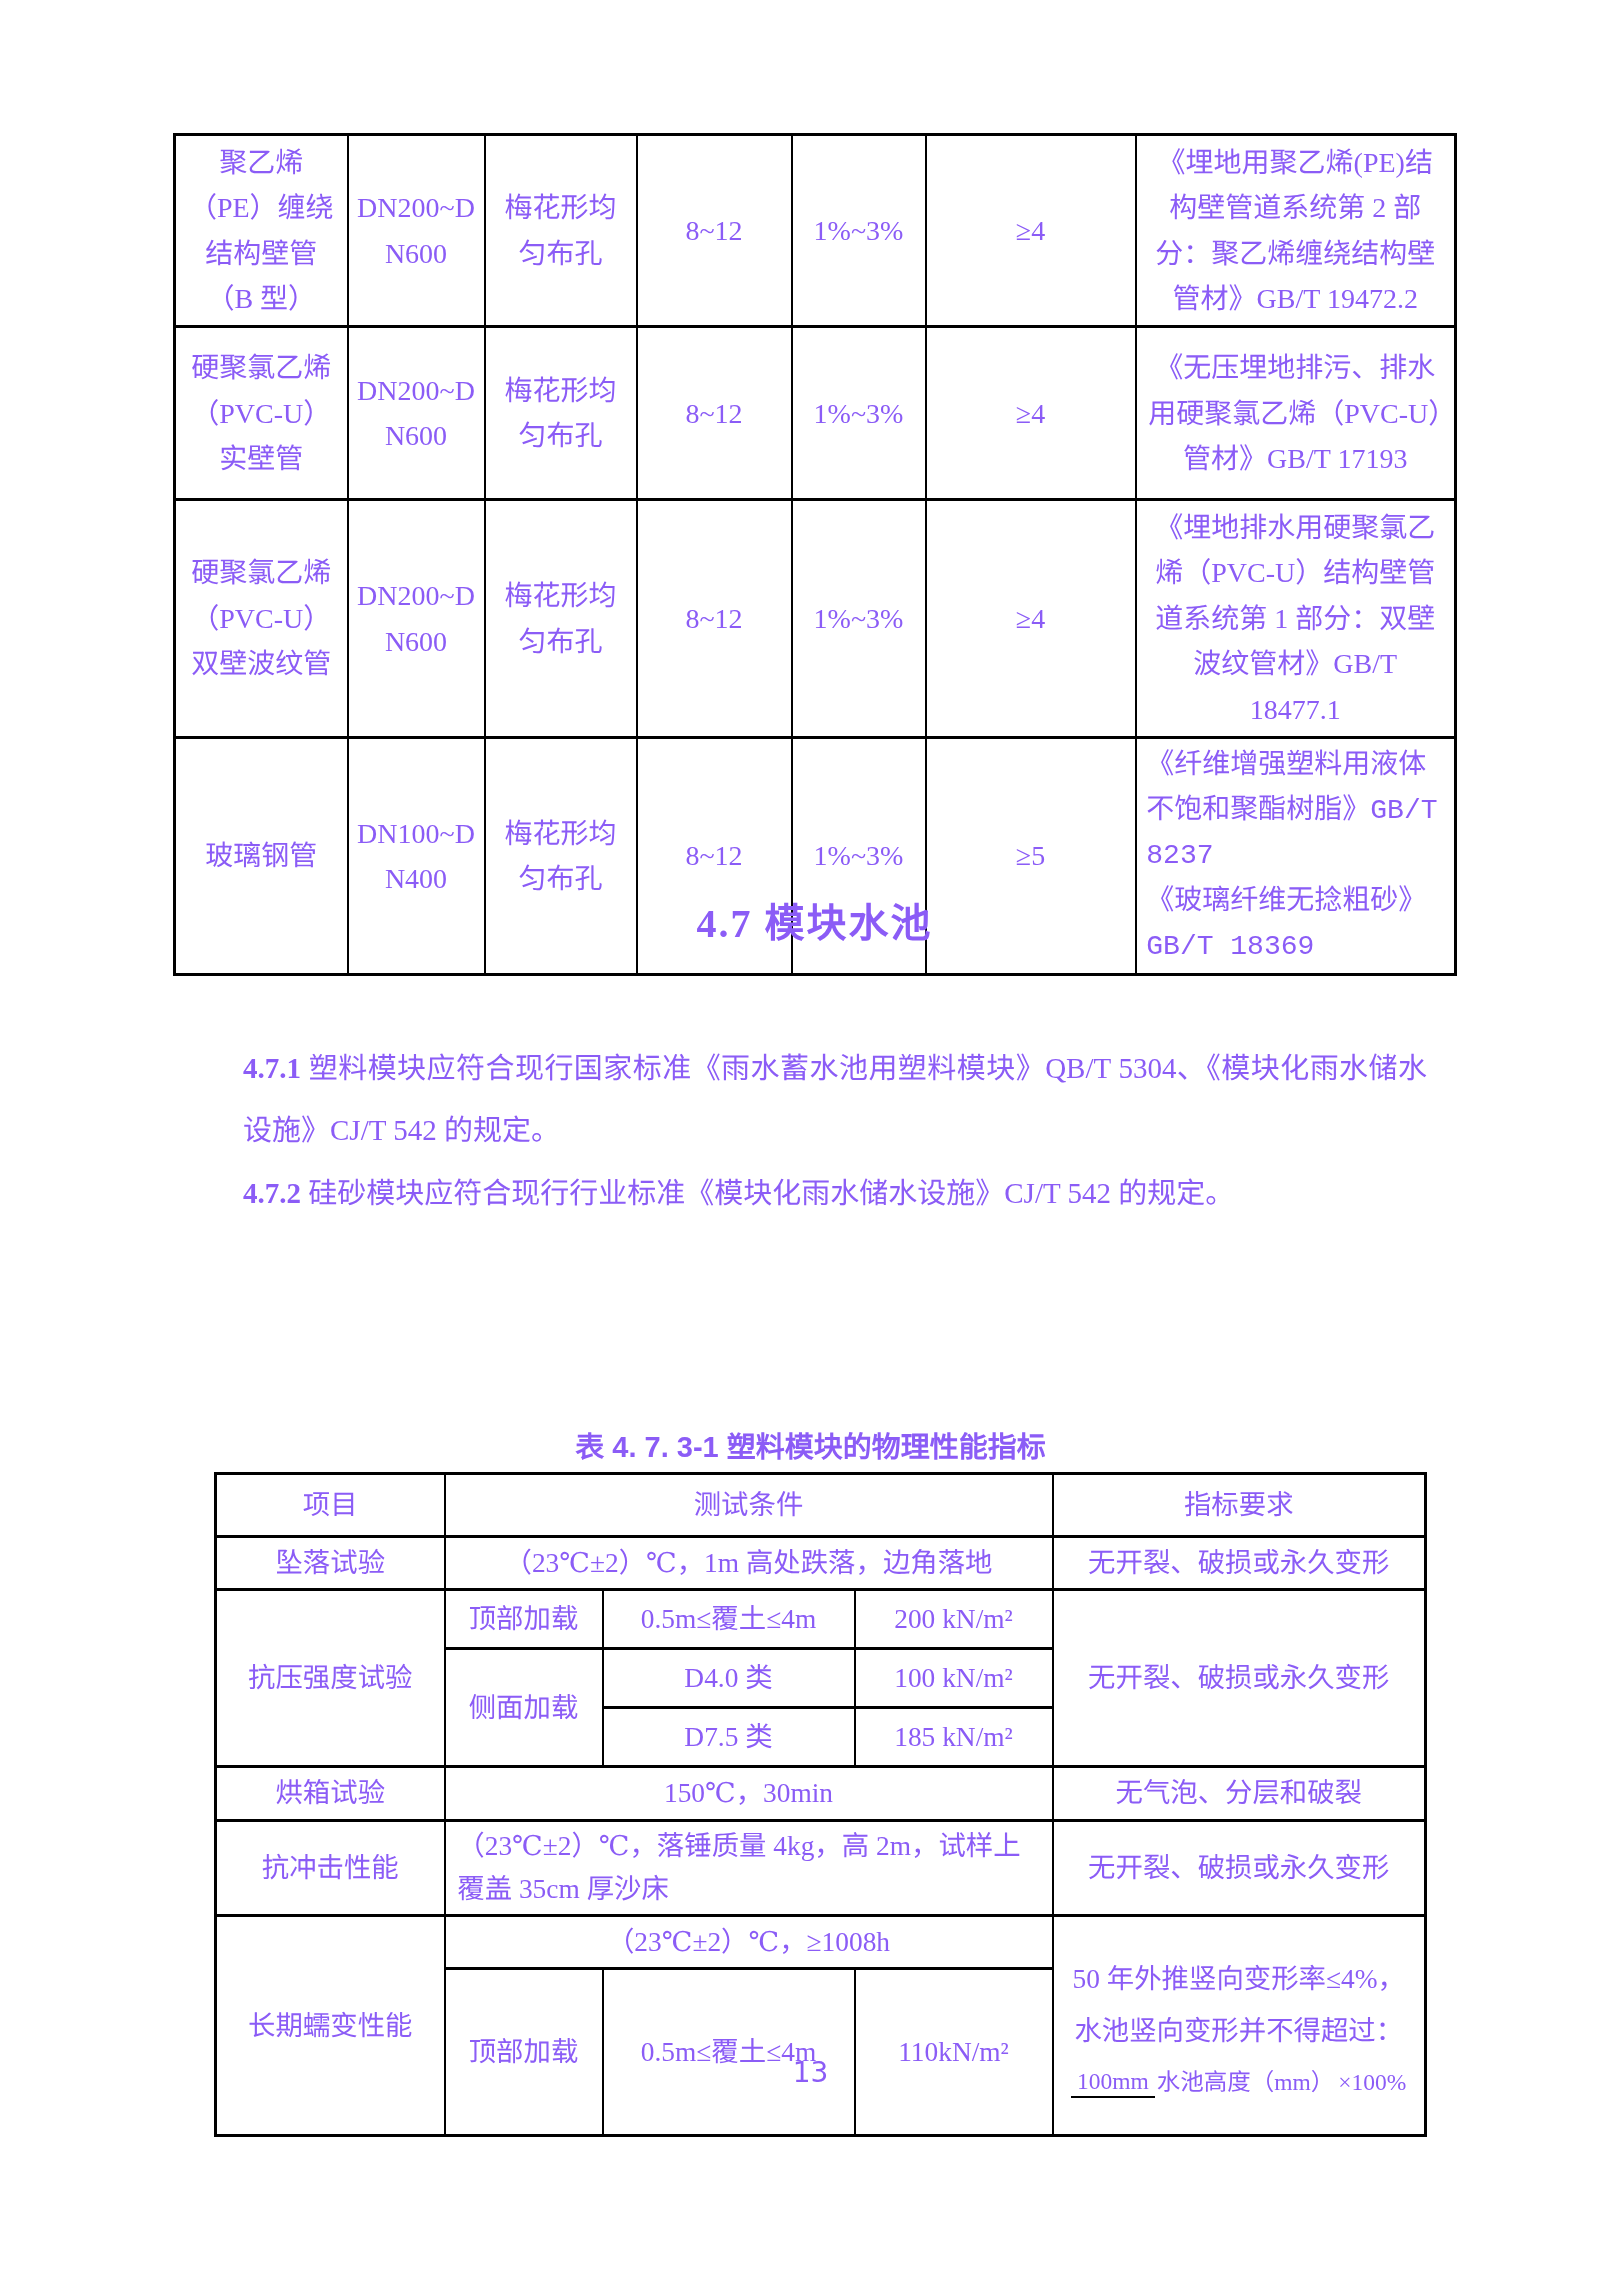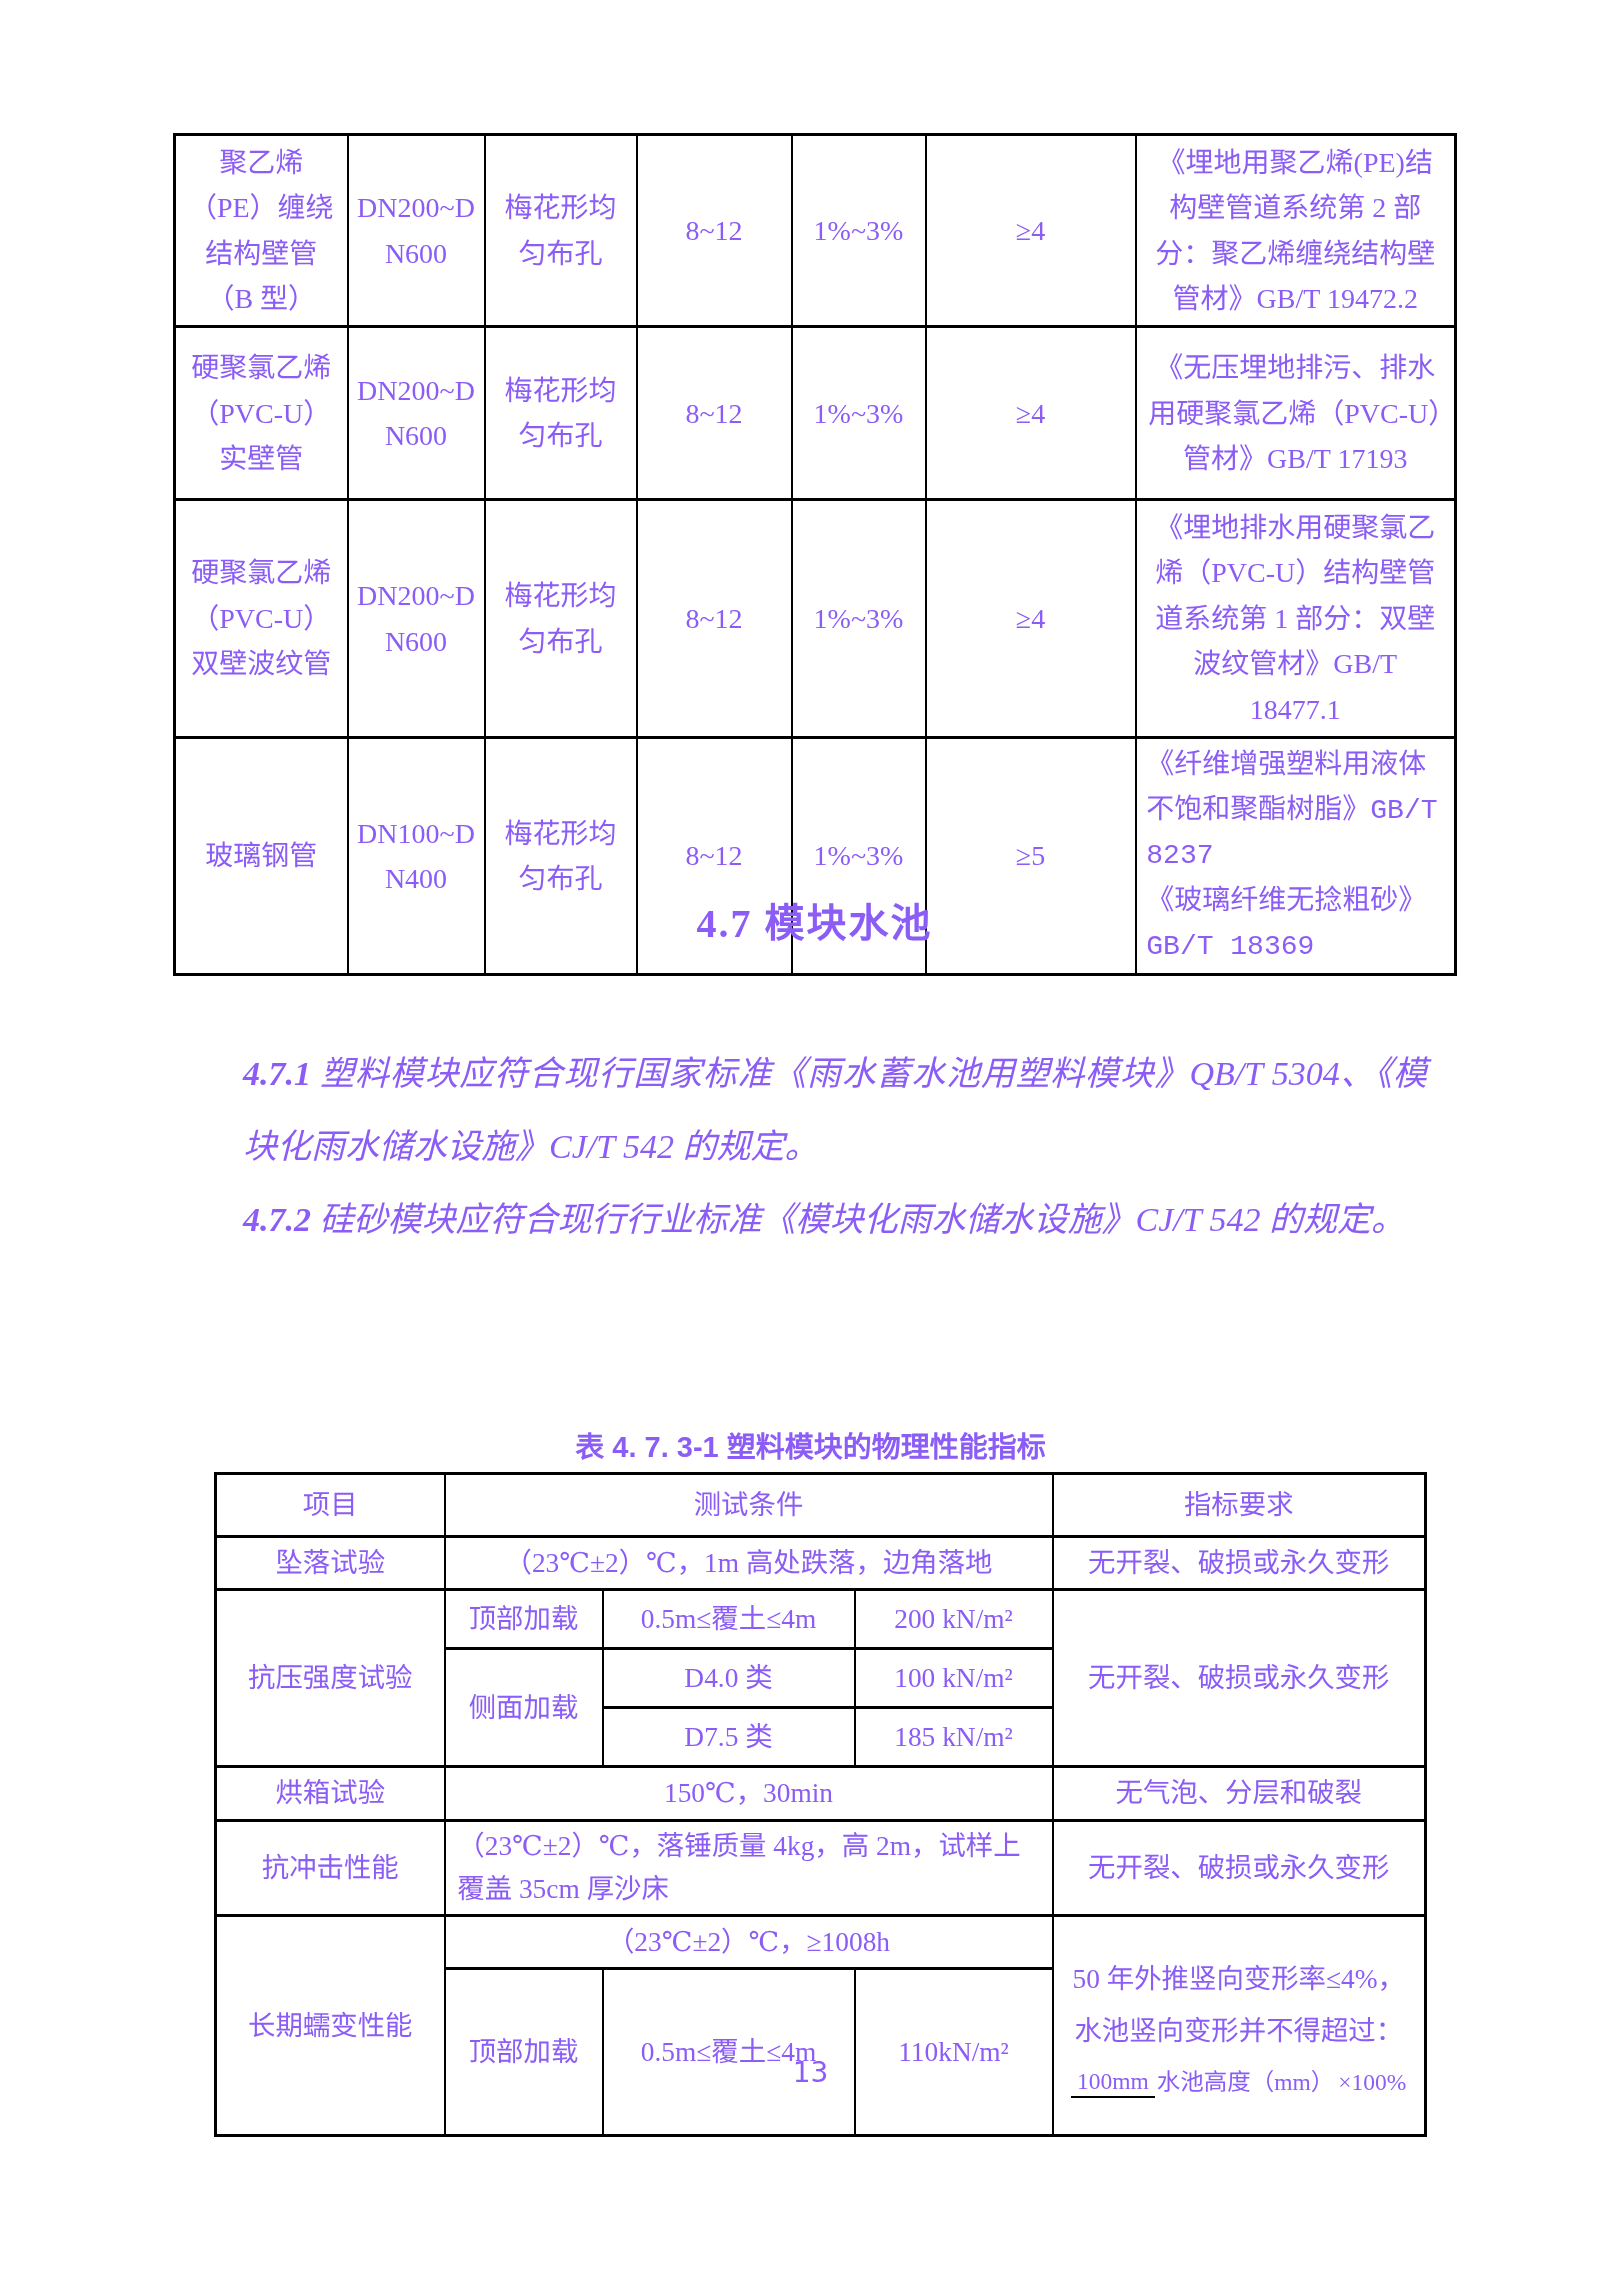--- a/index.html
+++ b/index.html
@@ -60,24 +60,23 @@
     font-weight: bold;
     letter-spacing: 2px;
   }
 
   
   .clauses {
     position: absolute;
     top: 1037px;
     left: 243px;
     width: 1184px;
-    font-size: 34px;
+    font-size: 29px;
     line-height: 2.15;
     text-align: justify;
-    font-style: italic;
   }
   .clauses p { margin: 0; }
   .clause-num { font-weight: bold; }
 
   
   .table-caption {
     position: absolute;
     top: 1423px;
     left: 0;
     width: 100%;

